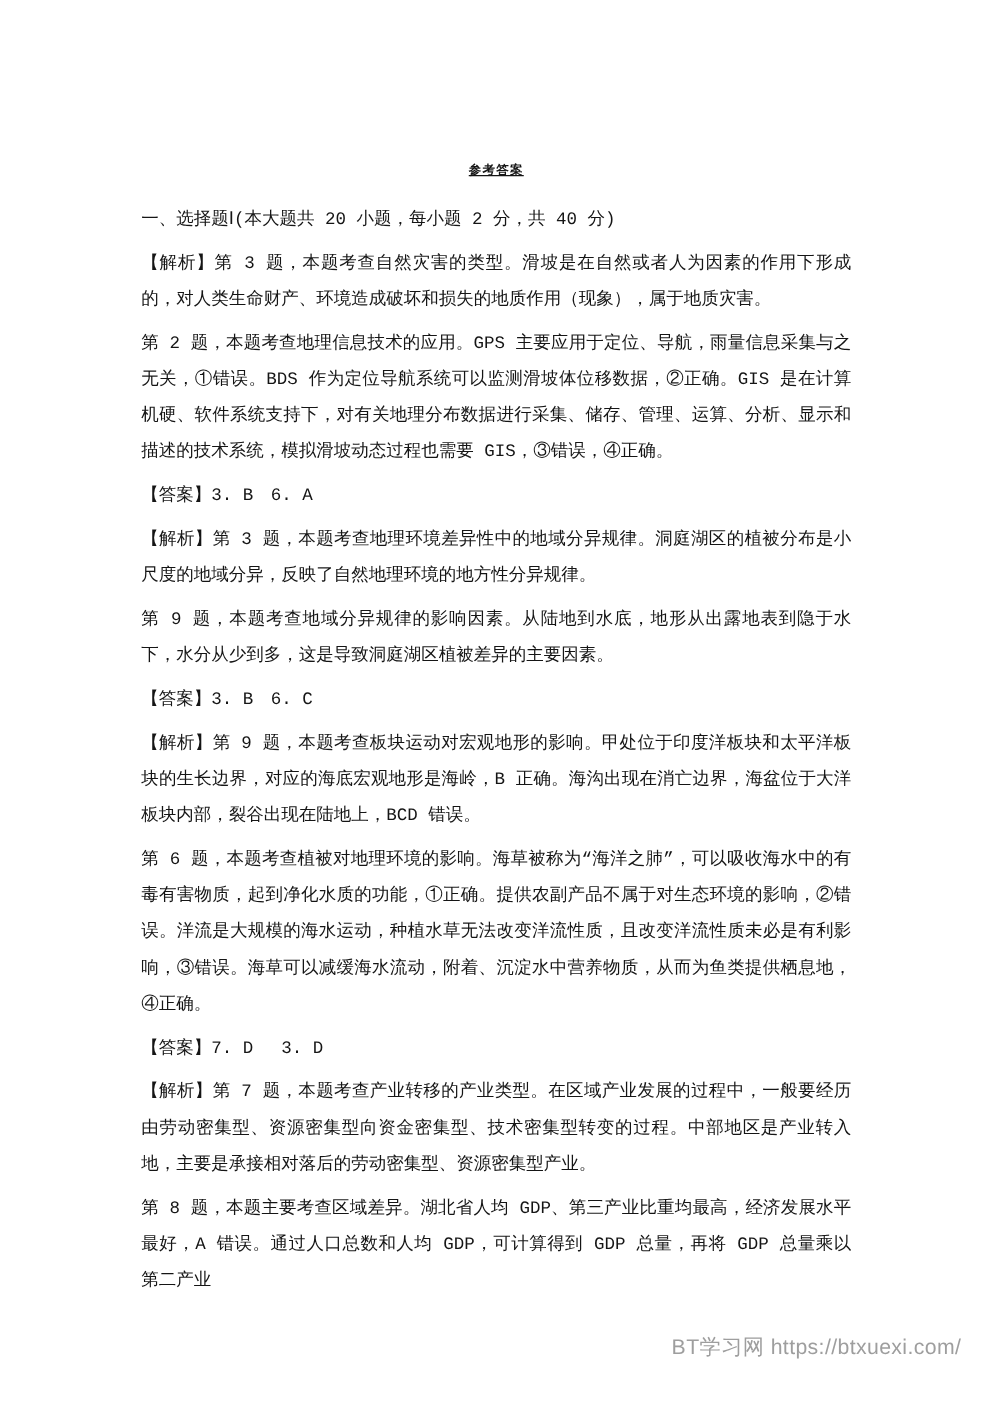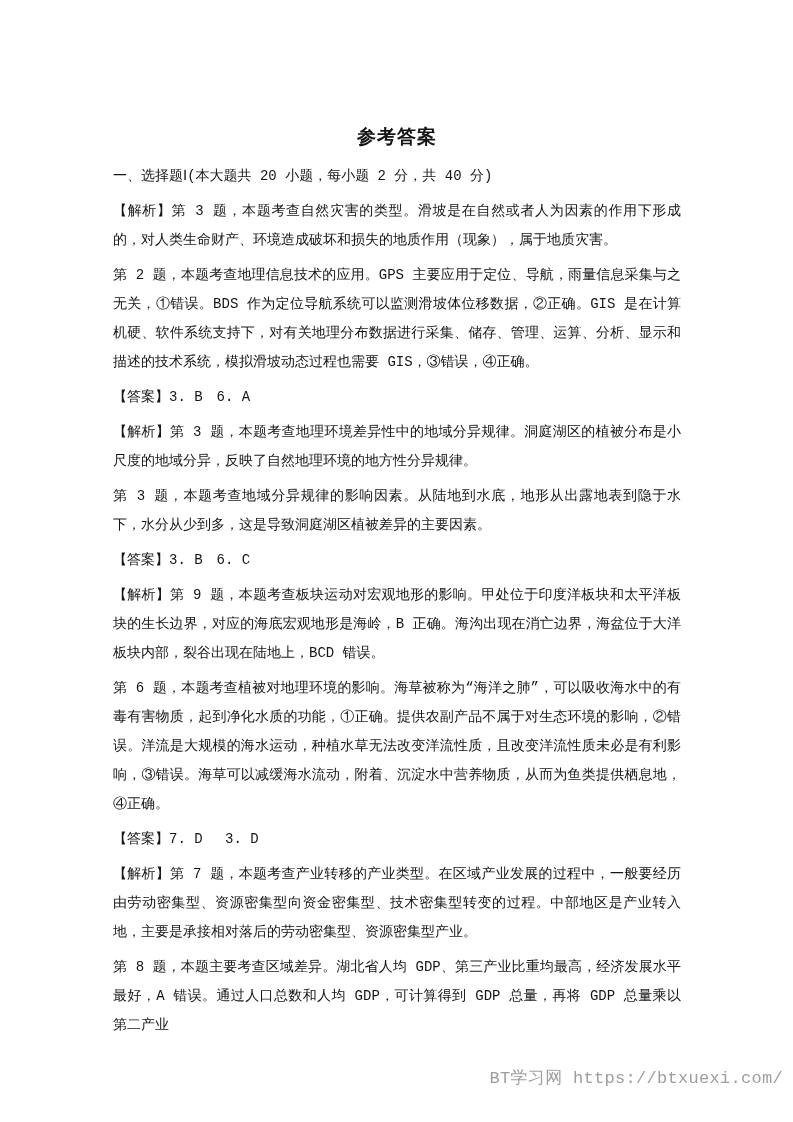--- a/index.html
+++ b/index.html
@@ -17,58 +17,59 @@
   }
   .page {
     box-sizing: border-box;
     width: 793px;
     height: 1122px;
     padding: 126px 112px 0 113px;
     position: relative;
   }
   .title {
     text-align: center;
-    font-size: 19px;
+    font-size: 10px;
     line-height: 22px;
     font-weight: bold;
     letter-spacing: 1px;
     margin: 0 0 14px 0;
+    text-decoration: underline;
   }
   .para {
     font-size: 14px;
     line-height: 29px;
     text-align: justify;
     text-justify: inter-ideograph;
     word-break: break-all;
     margin: 0 0 6px 0;
     font-family: Liberation Mono, monospace;
   }
   .footer {
     position: absolute;
-    right: 10px;
+    right: 24px;
     bottom: 33px;
     font-size: 17px;
     color: #9e9e9e;
-    font-family: Liberation Mono, monospace;
+    font-family: Liberation Sans, sans-serif;
     letter-spacing: 0.3px;
   }
 </style>
 </head>
 <body>
 
 <div class="page">
 
   <div class="title"><span>参考答案</span></div>
 
   <div class="para">一、选择题Ⅰ(本大题共 20 小题，每小题 2 分，共 40 分)</div>
   <div class="para">【解析】第 3 题，本题考查自然灾害的类型。滑坡是在自然或者人为因素的作用下形成的，对人类生命财产、环境造成破坏和损失的地质作用（现象），属于地质灾害。</div>
   <div class="para">第 2 题，本题考查地理信息技术的应用。GPS 主要应用于定位、导航，雨量信息采集与之无关，①错误。BDS 作为定位导航系统可以监测滑坡体位移数据，②正确。GIS 是在计算机硬、软件系统支持下，对有关地理分布数据进行采集、储存、管理、运算、分析、显示和描述的技术系统，模拟滑坡动态过程也需要 GIS，③错误，④正确。</div>
   <div class="para">【答案】3. B　6. A</div>
   <div class="para">【解析】第 3 题，本题考查地理环境差异性中的地域分异规律。洞庭湖区的植被分布是小尺度的地域分异，反映了自然地理环境的地方性分异规律。</div>
-  <div class="para">第 3 题，本题考查地域分异规律的影响因素。从陆地到水底，地形从出露地表到隐于水下，水分从少到多，这是导致洞庭湖区植被差异的主要因素。</div>
+  <div class="para">第 9 题，本题考查地域分异规律的影响因素。从陆地到水底，地形从出露地表到隐于水下，水分从少到多，这是导致洞庭湖区植被差异的主要因素。</div>
   <div class="para">【答案】3. B　6. C</div>
   <div class="para">【解析】第 9 题，本题考查板块运动对宏观地形的影响。甲处位于印度洋板块和太平洋板块的生长边界，对应的海底宏观地形是海岭，B 正确。海沟出现在消亡边界，海盆位于大洋板块内部，裂谷出现在陆地上，BCD 错误。</div>
   <div class="para">第 6 题，本题考查植被对地理环境的影响。海草被称为“海洋之肺”，可以吸收海水中的有毒有害物质，起到净化水质的功能，①正确。提供农副产品不属于对生态环境的影响，②错误。洋流是大规模的海水运动，种植水草无法改变洋流性质，且改变洋流性质未必是有利影响，③错误。海草可以减缓海水流动，附着、沉淀水中营养物质，从而为鱼类提供栖息地，④正确。</div>
   <div class="para">【答案】7. D　 3. D</div>
   <div class="para">【解析】第 7 题，本题考查产业转移的产业类型。在区域产业发展的过程中，一般要经历由劳动密集型、资源密集型向资金密集型、技术密集型转变的过程。中部地区是产业转入地，主要是承接相对落后的劳动密集型、资源密集型产业。</div>
   <div class="para">第 8 题，本题主要考查区域差异。湖北省人均 GDP、第三产业比重均最高，经济发展水平最好，A 错误。通过人口总数和人均 GDP，可计算得到 GDP 总量，再将 GDP 总量乘以第二产业</div>
 
   <div class="footer">
     <span>BT学习网 https://btxuexi.com/</span>
   </div>

